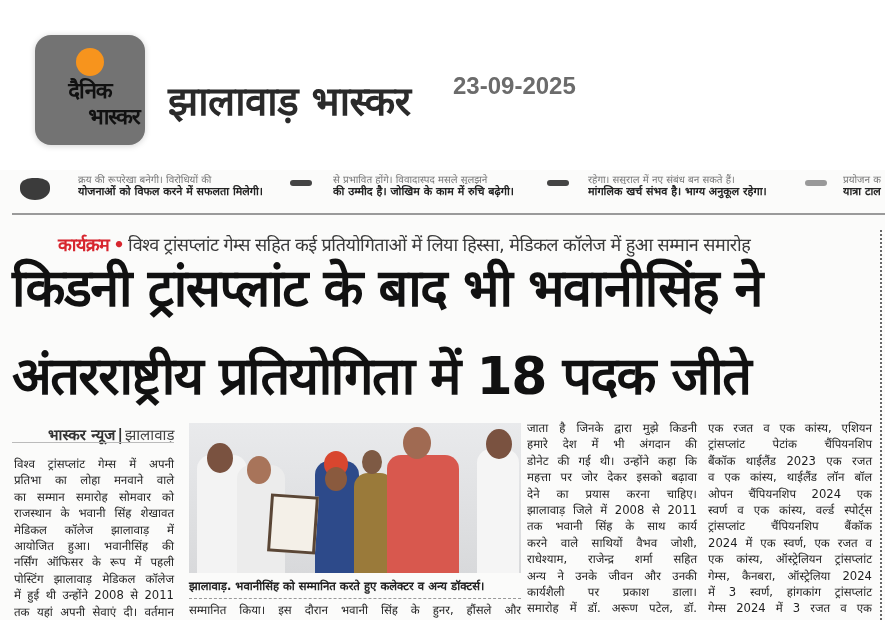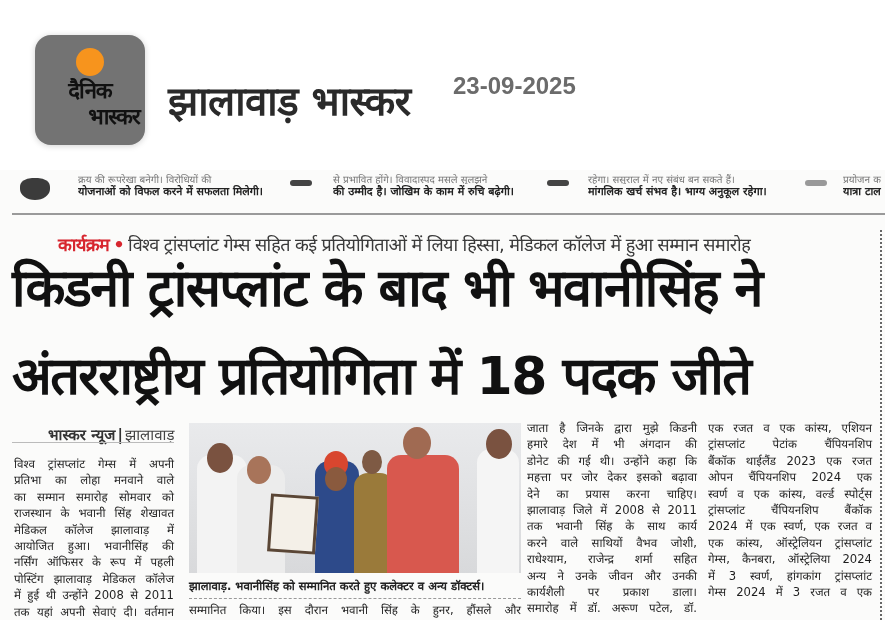--- a/index.html
+++ b/index.html
@@ -154,20 +154,21 @@
     <p>राधेश्याम, राजेन्द्र शर्मा सहित</p>
     <p>अन्य ने उनके जीवन और उनकी</p>
     <p>कार्यशैली पर प्रकाश डाला।</p>
     <p>समारोह में डॉ. अरूण पटेल, डॉ.</p>
   </div>
 
   <div class="col-text c4">
     <p>एक रजत व एक कांस्य, एशियन</p>
     <p>ट्रांसप्लांट पेटांक चैंपियनशिप</p>
     <p>बैंकॉक थाईलैंड 2023 एक रजत</p>
+    <p>व एक कांस्य, थाईलैंड लॉन बॉल</p>
     <p>ओपन चैंपियनशिप 2024 एक</p>
     <p>स्वर्ण व एक कांस्य, वर्ल्ड स्पोर्ट्स</p>
     <p>ट्रांसप्लांट चैंपियनशिप बैंकॉक</p>
     <p>2024 में एक स्वर्ण, एक रजत व</p>
     <p>एक कांस्य, ऑस्ट्रेलियन ट्रांसप्लांट</p>
     <p>गेम्स, कैनबरा, ऑस्ट्रेलिया 2024</p>
     <p>में 3 स्वर्ण, हांगकांग ट्रांसप्लांट</p>
     <p>गेम्स 2024 में 3 रजत व एक</p>
   </div>
 </div>

